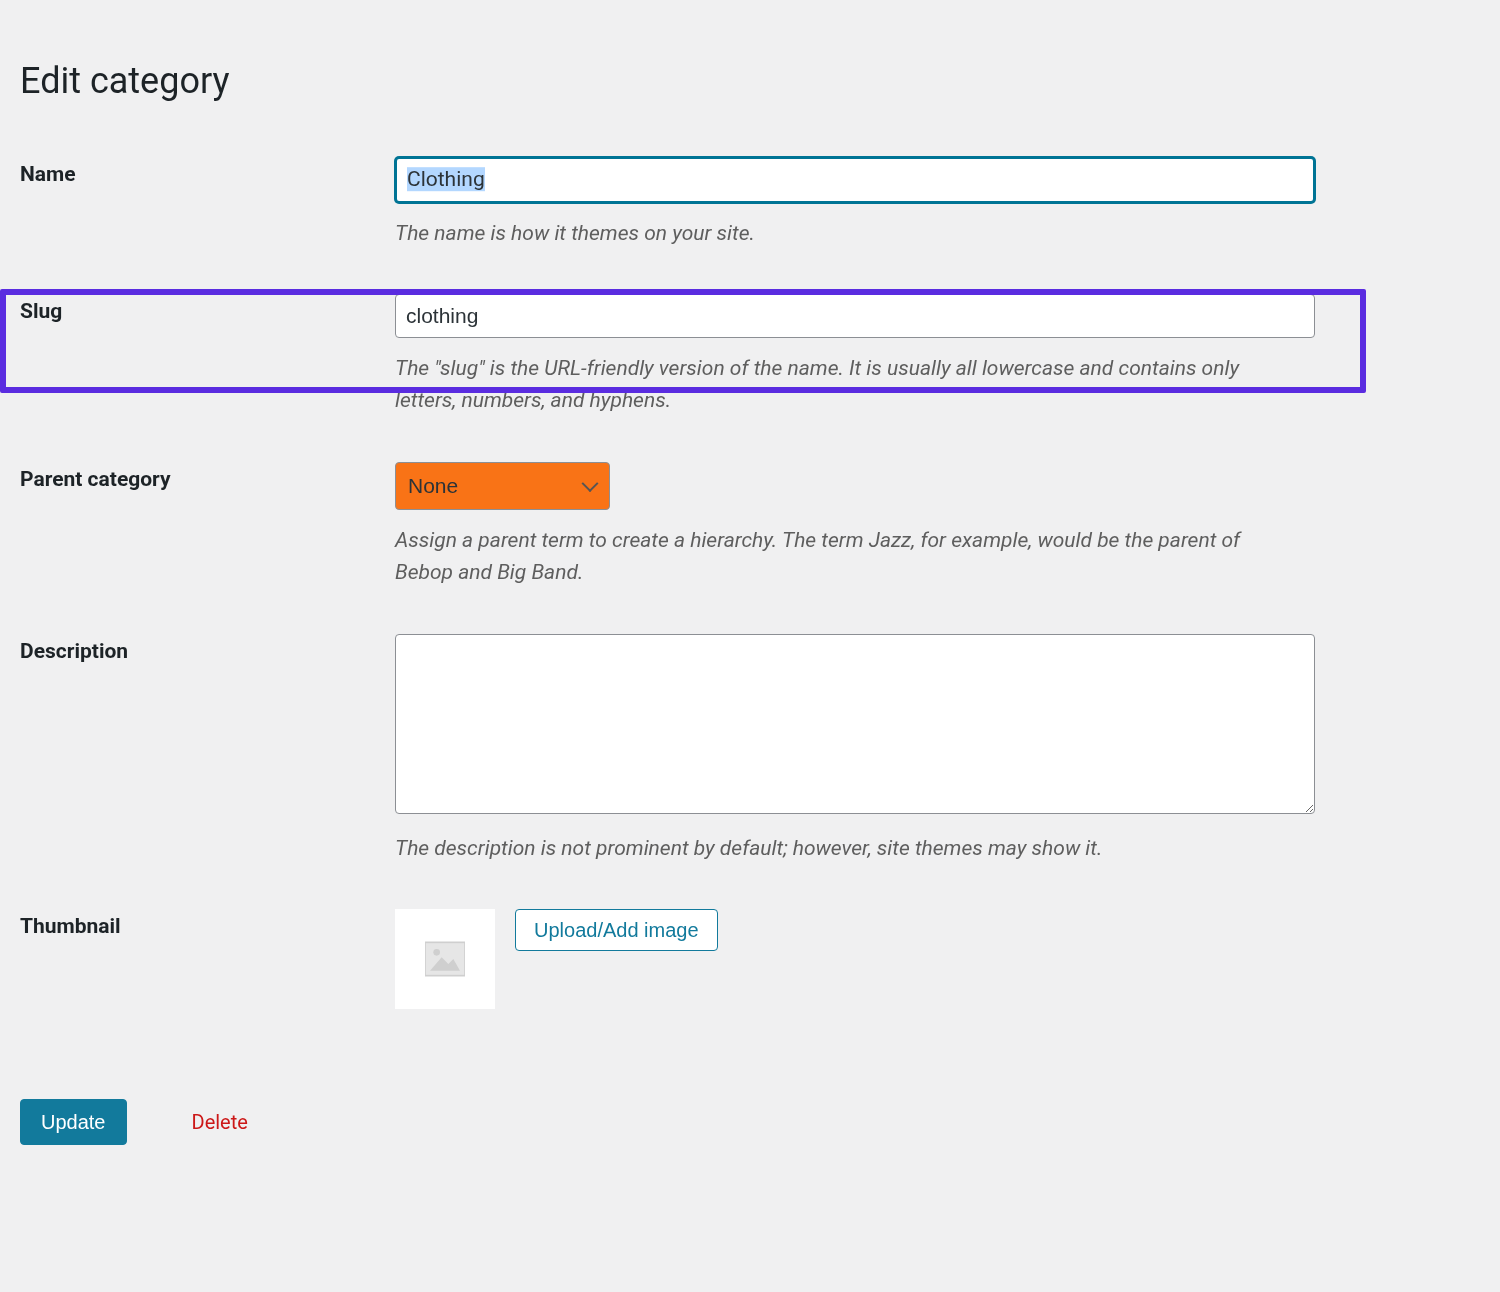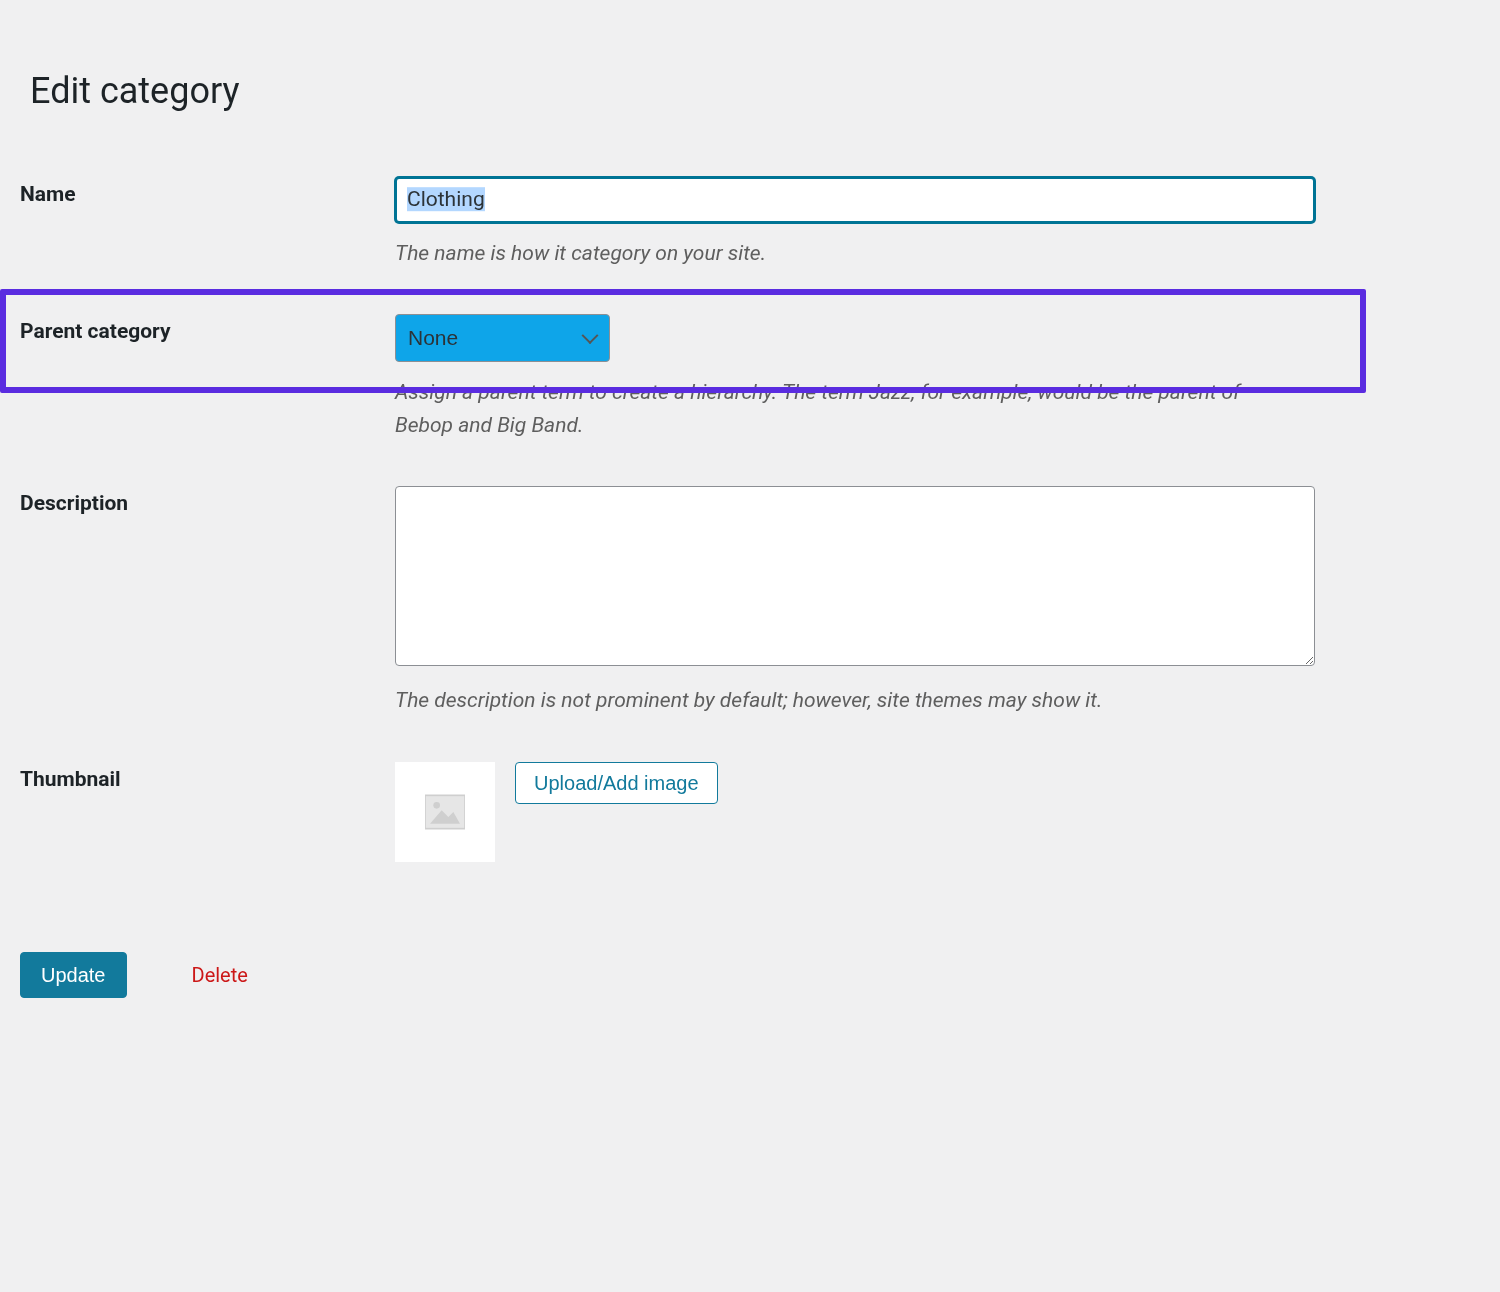--- a/index.html
+++ b/index.html
@@ -12,21 +12,21 @@
     height: 1292px;
     position: relative;
   }
   .wrap {
     padding: 0 20px 40px 20px;
   }
   h1.page-title {
     font-size: 36px;
     font-weight: 400;
     color: #1d2327;
-    margin: 10px;
+    margin: 0;
     padding: 60px 0 40px 0;
   }
   .form-table {
     width: 100%;
     border-collapse: collapse;
   }
   .form-table tr {
     vertical-align: top;
   }
   .form-table th {
@@ -55,21 +55,21 @@
   }
   input[type="text"].focused {
     border: 2px solid #007495;
     outline: none;
     box-shadow: 0 0 0 1px #007495;
   }
   .sel-highlight {
     background: #b3d7ff;
   }
   select.wp-select {
-    background: #0ea5e9;
+    background: #f97316;
     border: 1px solid #8c8f94;
     border-radius: 4px;
     font-size: 21px;
     line-height: 2;
     padding: 2px 40px 2px 12px;
     color: #2c3338;
     min-width: 215px;
     appearance: none;
     -webkit-appearance: none;
     position: relative;
@@ -181,24 +181,33 @@
       <th>
         <label>Name</label>
       </th>
       <td>
         <div style="position:relative;">
           <input type="text" class="focused" readonly="" style="">
           <div style="position:absolute; left:12px; top:50%; transform:translateY(-50%); font-size:21px; line-height:1.6; pointer-events:none; color:#2c3338;">
             <span class="sel-highlight">Clothing</span>
           </div>
         </div>
-        <p class="help">The name is how it category on your site.</p>
-      </td>
-    </tr>
-
+        <p class="help">The name is how it themes on your site.</p>
+      </td>
+    </tr>
+
+    <tr>
+      <th>
+        <label>Slug</label>
+      </th>
+      <td>
+        <input type="text" value="clothing" style="">
+        <p class="help">The "slug" is the URL-friendly version of the name. It is usually all lowercase and contains only letters, numbers, and hyphens.</p>
+      </td>
+    </tr>
 
     <tr>
       <th>
         <label>Parent category</label>
       </th>
       <td>
         <div class="select-wrap">
           <select class="wp-select">
             <option selected="">None</option>
           </select>

